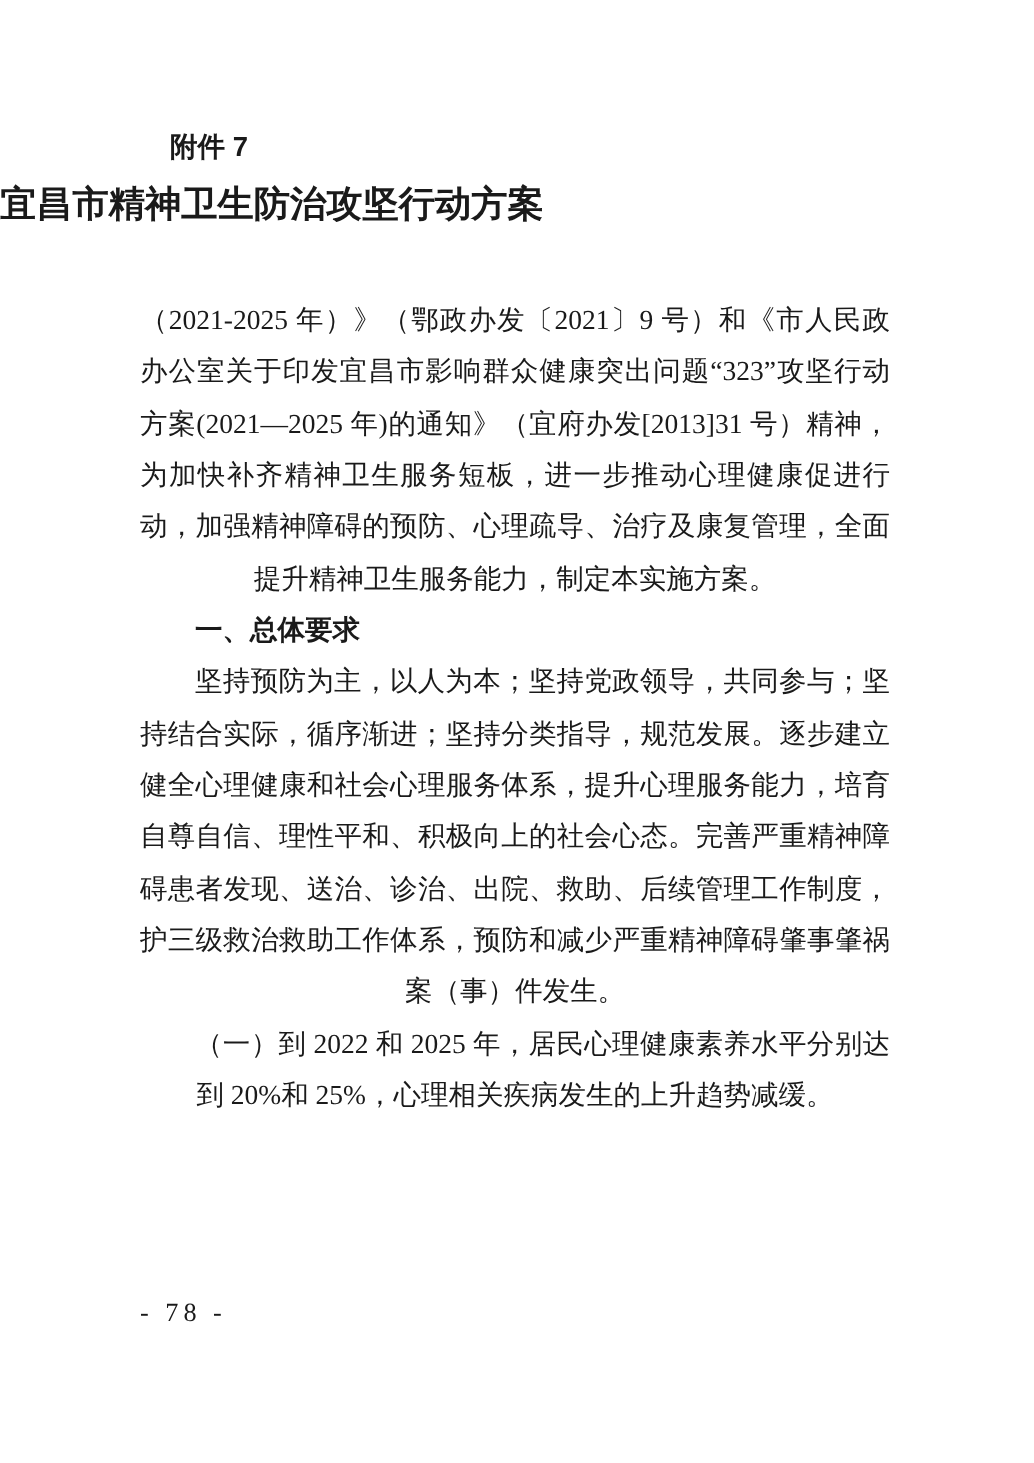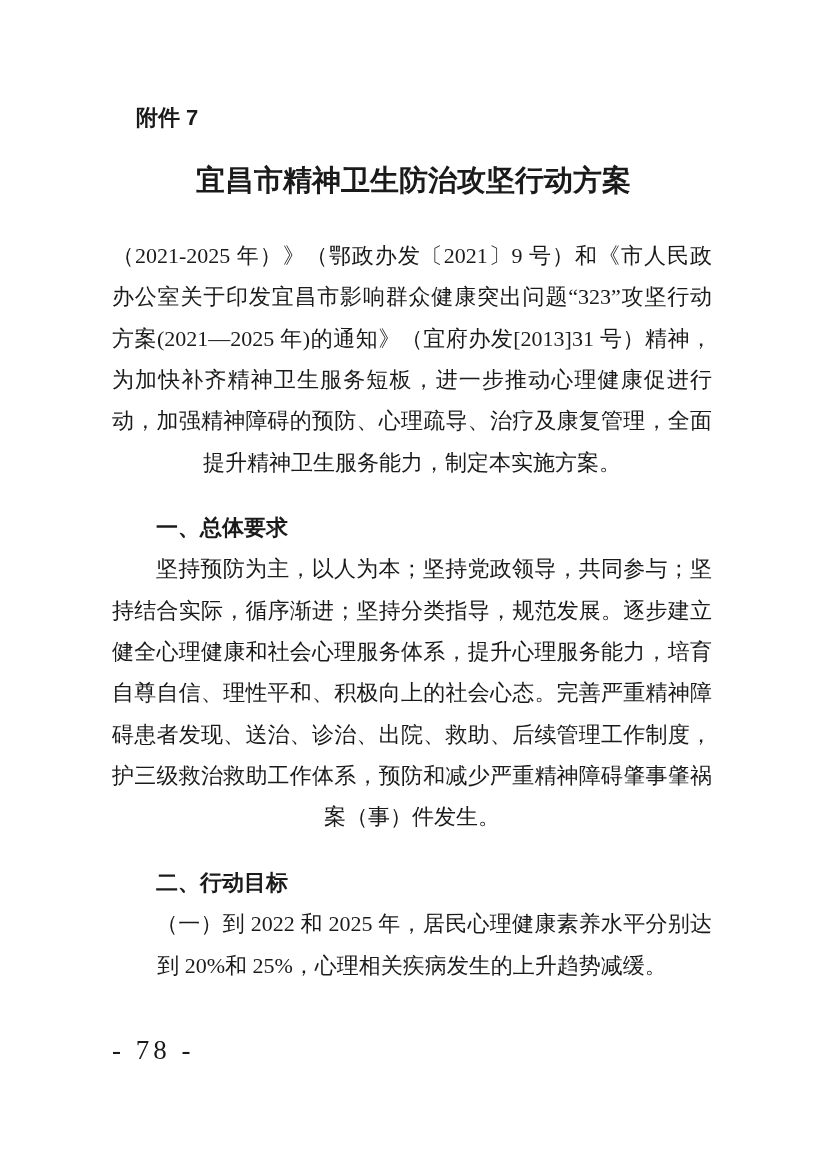--- a/index.html
+++ b/index.html
@@ -20,49 +20,47 @@
     font-weight: 600;
     font-size: 22px;
     line-height: 30px;
     margin-left: 24px;
   }
   .doc-title {
     position: absolute;
     left: 0;
     top: 141px;
     width: 100%;
-    text-align: center;
+    text-align: left;
     font-size: 29px;
     font-weight: 700;
     line-height: 46px;
-    margin-top: 16px;
   }
   .doc-body {
     position: absolute;
     left: 112px;
     top: 235px;
     width: 600px;
     font-size: 22px;
     line-height: 41.35px;
   }
   .line { height: 41.35px; overflow: hidden; }
   .fill { text-align: justify; text-align-last: justify; }
   .last { text-align: center; }
   .indent { text-indent: 44px; }
   .heading {
     font-family: "Liberation Sans", "DejaVu Sans", sans-serif;
     font-weight: 700;
     text-indent: 44px;
-    margin-top: 24px;
   }
   .footer {
     position: absolute;
     left: 112px;
     top: 1037px;
-    font-size: 27px;
+    font-size: 21px;
     line-height: 26px;
     letter-spacing: 4px;
     text-align: right;
   }
 </style>
 </head>
 <body>
 
 <div class="page">
   <div class="attachment">附件 7</div>
@@ -81,21 +79,20 @@
       <div class="line heading">一、总体要求</div>
       <div>
         <div class="line indent fill">坚持预防为主，以人为本；坚持党政领导，共同参与；坚</div>
         <div class="line fill">持结合实际，循序渐进；坚持分类指导，规范发展。逐步建立</div>
         <div class="line fill">健全心理健康和社会心理服务体系，提升心理服务能力，培育</div>
         <div class="line fill">自尊自信、理性平和、积极向上的社会心态。完善严重精神障</div>
         <div class="line fill">碍患者发现、送治、诊治、出院、救助、后续管理工作制度，</div>
         <div class="line fill">护三级救治救助工作体系，预防和减少严重精神障碍肇事肇祸</div>
         <div class="line last">案（事）件发生。</div>
       </div>
-      <div class="line heading">二、行动目标</div>
       <div>
         <div class="line indent fill">（一）到 2022 和 2025 年，居民心理健康素养水平分别达</div>
         <div class="line last">到 20%和 25%，心理相关疾病发生的上升趋势减缓。</div>
       </div>
     </div>
 
   <div class="footer">- 78 -</div>
 </div>
 
 </body></html>

